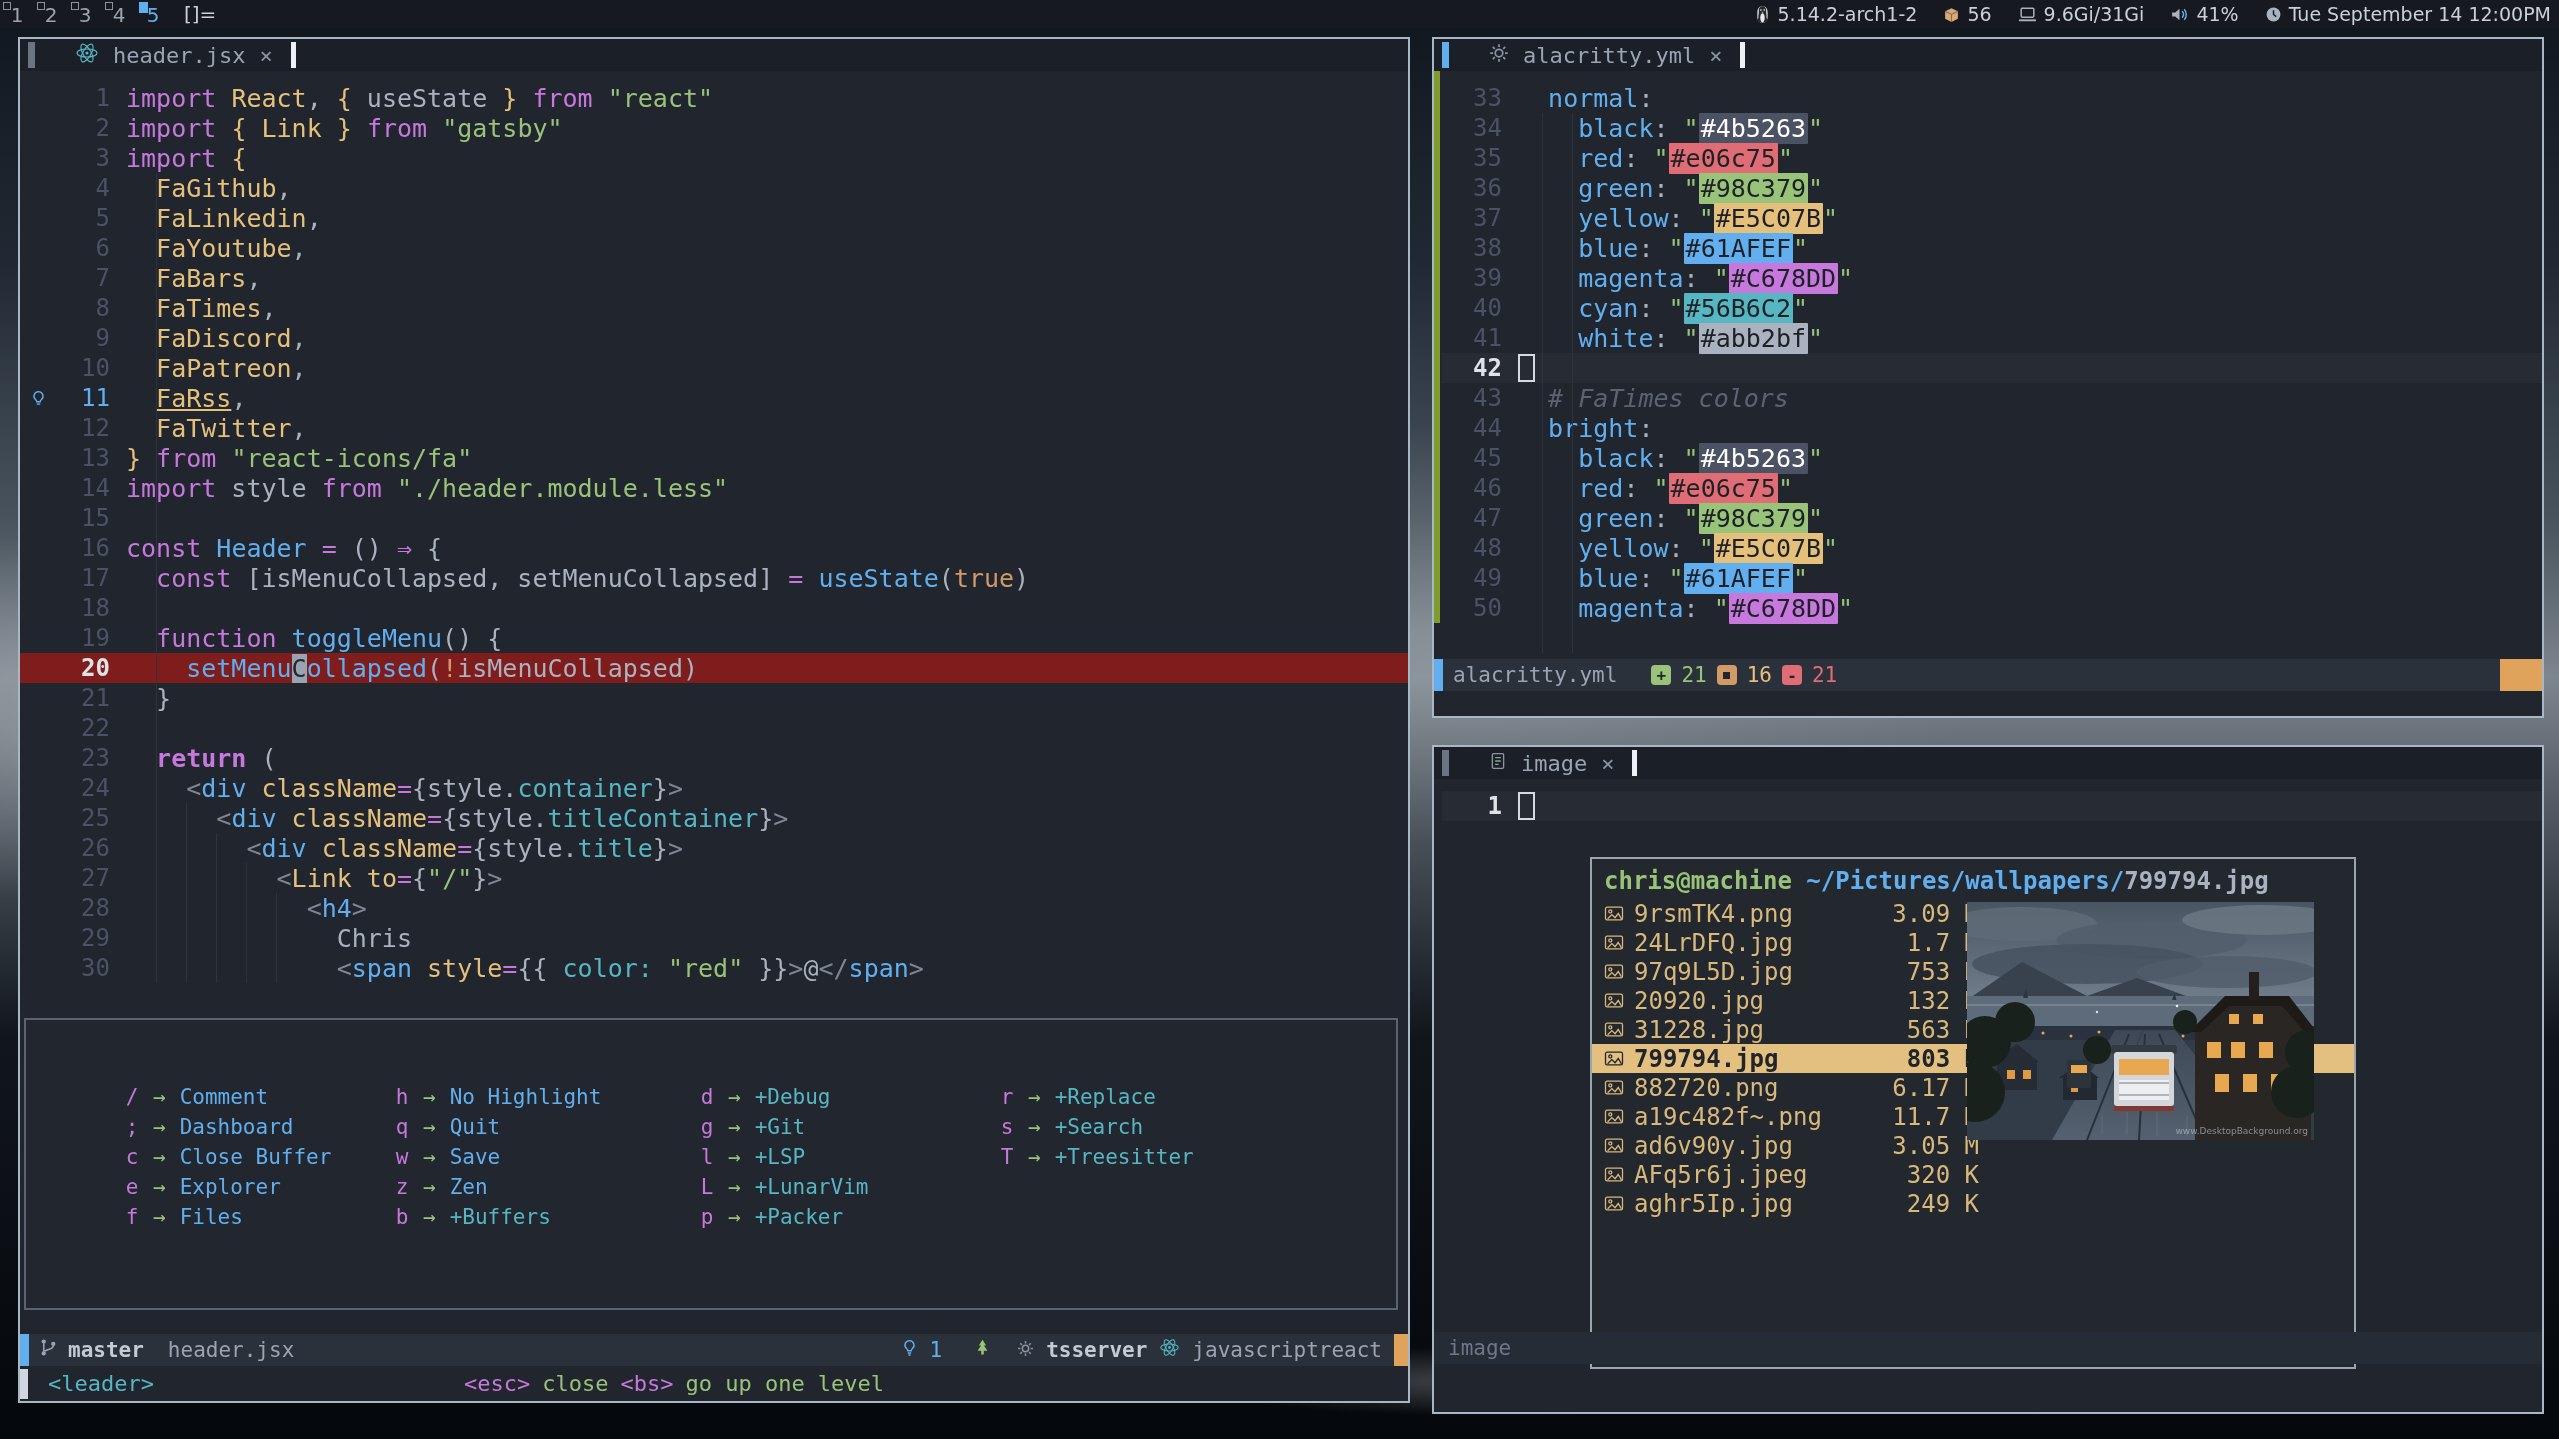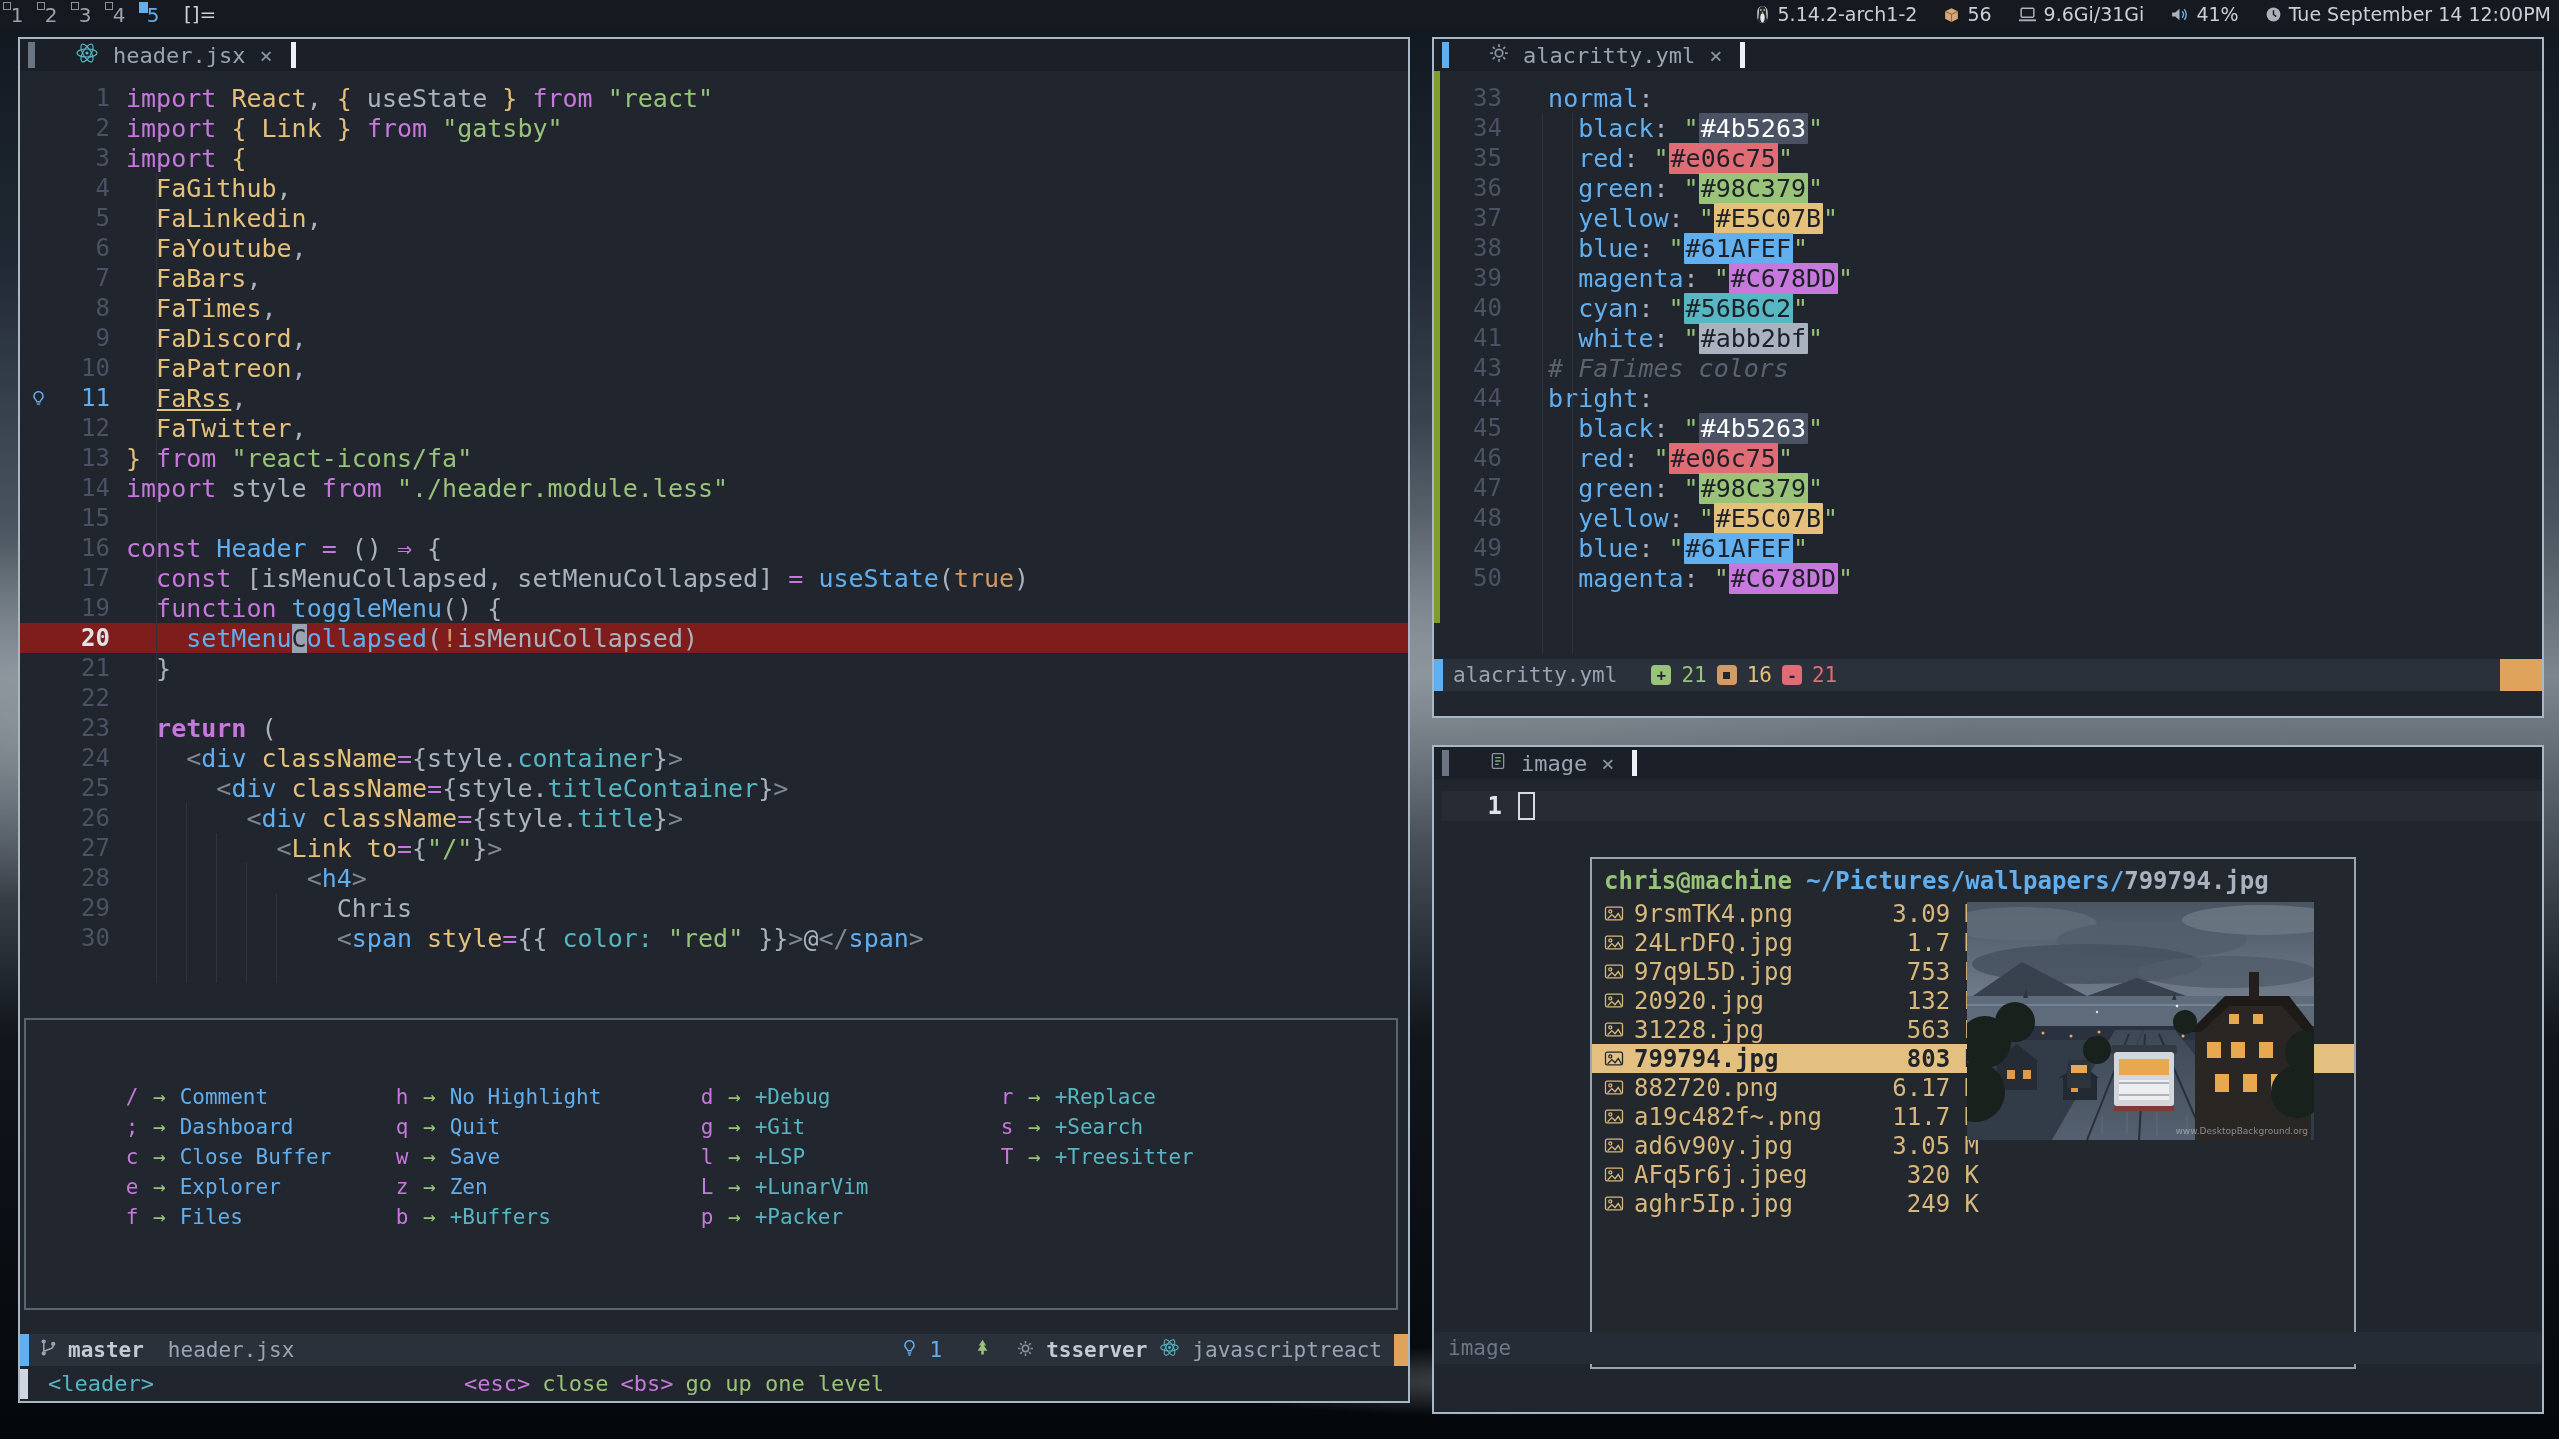--- a/index.html
+++ b/index.html
@@ -210,20 +210,21 @@
       <div class="line"><span class="sign"><svg width="17" height="19" viewBox="0 0 16 16" fill="none" stroke="#61afef" stroke-width="1.3">
             <path d="M8 1.5a4.3 4.3 0 0 0-2.6 7.7c.6.5 1 1.1 1 1.8h3.2c0-.7.4-1.3 1-1.8A4.3 4.3 0 0 0 8 1.5z"></path>
             <path d="M6.4 13.2h3.2"></path>
           </svg></span><span class="num num-blue">11</span><span class="segs"><span class="sg-d">  </span><span class="sg-u">FaRss</span><span class="sg-d">,</span></span></div>
       <div class="line"><span class="sign"></span><span class="num">12</span><span class="segs"><span class="sg-d">  </span><span class="sg-t">FaTwitter</span><span class="sg-d">,</span></span></div>
       <div class="line"><span class="sign"></span><span class="num">13</span><span class="segs"><span class="sg-t">}</span><span class="sg-k"> from </span><span class="sg-s">"react-icons/fa"</span></span></div>
       <div class="line"><span class="sign"></span><span class="num">14</span><span class="segs"><span class="sg-k">import</span><span class="sg-d"> style </span><span class="sg-k">from</span><span class="sg-d"> </span><span class="sg-s">"./header.module.less"</span></span></div>
       <div class="line"><span class="sign"></span><span class="num">15</span><span class="segs"></span></div>
       <div class="line"><span class="sign"></span><span class="num">16</span><span class="segs"><span class="sg-k">const</span><span class="sg-d"> </span><span class="sg-f">Header</span><span class="sg-d"> </span><span class="sg-k">=</span><span class="sg-d"> () </span><span class="sg-k">⇒</span><span class="sg-d"> {</span></span></div>
       <div class="line"><span class="sign"></span><span class="num">17</span><span class="segs"><span class="sg-d">  </span><span class="sg-k">const</span><span class="sg-d"> [isMenuCollapsed, setMenuCollapsed] </span><span class="sg-k">=</span><span class="sg-d"> </span><span class="sg-f">useState</span><span class="sg-d">(</span><span class="sg-o">true</span><span class="sg-d">)</span></span></div>
+      <div class="line"><span class="sign"></span><span class="num">18</span><span class="segs"></span></div>
       <div class="line"><span class="sign"></span><span class="num">19</span><span class="segs"><span class="sg-d">  </span><span class="sg-k">function</span><span class="sg-d"> </span><span class="sg-f">toggleMenu</span><span class="sg-d">() {</span></span></div>
       <div class="line hl"><span class="sign"></span><span class="num num-cur">20</span><span class="segs"><span class="sg-d">    </span><span class="sg-f">setMenu</span><span class="sg-cur">C</span><span class="sg-f">ollapsed</span><span class="sg-d">(</span><span class="sg-o">!</span><span class="sg-d">isMenuCollapsed)</span></span></div>
       <div class="line"><span class="sign"></span><span class="num">21</span><span class="segs"><span class="sg-d">  }</span></span></div>
       <div class="line"><span class="sign"></span><span class="num">22</span><span class="segs"></span></div>
       <div class="line"><span class="sign"></span><span class="num">23</span><span class="segs"><span class="sg-d">  </span><span class="sg-kb">return</span><span class="sg-d"> (</span></span></div>
       <div class="line"><span class="sign"></span><span class="num">24</span><span class="segs"><span class="sg-d">    </span><span class="sg-p">&lt;</span><span class="sg-f">div</span><span class="sg-d"> </span><span class="sg-t">className</span><span class="sg-k">=</span><span class="sg-d">{style.</span><span class="sg-c">container</span><span class="sg-d">}</span><span class="sg-p">&gt;</span></span></div>
       <div class="line"><span class="sign"></span><span class="num">25</span><span class="segs"><span class="sg-d">      </span><span class="sg-p">&lt;</span><span class="sg-f">div</span><span class="sg-d"> </span><span class="sg-t">className</span><span class="sg-k">=</span><span class="sg-d">{style.</span><span class="sg-c">titleContainer</span><span class="sg-d">}</span><span class="sg-p">&gt;</span></span></div>
       <div class="line"><span class="sign"></span><span class="num">26</span><span class="segs"><span class="sg-d">        </span><span class="sg-p">&lt;</span><span class="sg-f">div</span><span class="sg-d"> </span><span class="sg-t">className</span><span class="sg-k">=</span><span class="sg-d">{style.</span><span class="sg-c">title</span><span class="sg-d">}</span><span class="sg-p">&gt;</span></span></div>
       <div class="line"><span class="sign"></span><span class="num">27</span><span class="segs"><span class="sg-d">          </span><span class="sg-p">&lt;</span><span class="sg-t">Link</span><span class="sg-d"> </span><span class="sg-t">to</span><span class="sg-k">=</span><span class="sg-d">{</span><span class="sg-s">"/"</span><span class="sg-d">}</span><span class="sg-p">&gt;</span></span></div>
       <div class="line"><span class="sign"></span><span class="num">28</span><span class="segs"><span class="sg-d">            </span><span class="sg-p">&lt;</span><span class="sg-f">h4</span><span class="sg-p">&gt;</span></span></div>
@@ -330,20 +331,21 @@
   <div class="code" style="padding-left:8px;">
       <div class="line"><span class="sign"></span><span class="num">33</span><span class="segs"><span class="sg-d">  </span><span class="sg-f">normal</span><span class="sg-d">:</span></span></div>
       <div class="line"><span class="sign"></span><span class="num">34</span><span class="segs"><span class="sg-d">    </span><span class="sg-f">black</span><span class="sg-d">: </span><span class="sg-s">"</span><span class="sg-x" style="background: rgb(75, 82, 99); color: rgb(255, 255, 255);">#4b5263</span><span class="sg-s">"</span></span></div>
       <div class="line"><span class="sign"></span><span class="num">35</span><span class="segs"><span class="sg-d">    </span><span class="sg-f">red</span><span class="sg-d">: </span><span class="sg-s">"</span><span class="sg-x" style="background: rgb(224, 108, 117); color: rgb(29, 33, 39);">#e06c75</span><span class="sg-s">"</span></span></div>
       <div class="line"><span class="sign"></span><span class="num">36</span><span class="segs"><span class="sg-d">    </span><span class="sg-f">green</span><span class="sg-d">: </span><span class="sg-s">"</span><span class="sg-x" style="background: rgb(152, 195, 121); color: rgb(29, 33, 39);">#98C379</span><span class="sg-s">"</span></span></div>
       <div class="line"><span class="sign"></span><span class="num">37</span><span class="segs"><span class="sg-d">    </span><span class="sg-f">yellow</span><span class="sg-d">: </span><span class="sg-s">"</span><span class="sg-x" style="background: rgb(229, 192, 123); color: rgb(29, 33, 39);">#E5C07B</span><span class="sg-s">"</span></span></div>
       <div class="line"><span class="sign"></span><span class="num">38</span><span class="segs"><span class="sg-d">    </span><span class="sg-f">blue</span><span class="sg-d">: </span><span class="sg-s">"</span><span class="sg-x" style="background: rgb(97, 175, 239); color: rgb(29, 33, 39);">#61AFEF</span><span class="sg-s">"</span></span></div>
       <div class="line"><span class="sign"></span><span class="num">39</span><span class="segs"><span class="sg-d">    </span><span class="sg-f">magenta</span><span class="sg-d">: </span><span class="sg-s">"</span><span class="sg-x" style="background: rgb(198, 120, 221); color: rgb(29, 33, 39);">#C678DD</span><span class="sg-s">"</span></span></div>
       <div class="line"><span class="sign"></span><span class="num">40</span><span class="segs"><span class="sg-d">    </span><span class="sg-f">cyan</span><span class="sg-d">: </span><span class="sg-s">"</span><span class="sg-x" style="background: rgb(86, 182, 194); color: rgb(29, 33, 39);">#56B6C2</span><span class="sg-s">"</span></span></div>
       <div class="line"><span class="sign"></span><span class="num">41</span><span class="segs"><span class="sg-d">    </span><span class="sg-f">white</span><span class="sg-d">: </span><span class="sg-s">"</span><span class="sg-x" style="background: rgb(171, 178, 191); color: rgb(29, 33, 39);">#abb2bf</span><span class="sg-s">"</span></span></div>
+      <div class="line hl2"><span class="sign"></span><span class="num num-cur">42</span><span class="segs"><span class="hcur"></span></span></div>
       <div class="line"><span class="sign"></span><span class="num">43</span><span class="segs"><span class="sg-cm">  # FaTimes colors</span></span></div>
       <div class="line"><span class="sign"></span><span class="num">44</span><span class="segs"><span class="sg-d">  </span><span class="sg-f">bright</span><span class="sg-d">:</span></span></div>
       <div class="line"><span class="sign"></span><span class="num">45</span><span class="segs"><span class="sg-d">    </span><span class="sg-f">black</span><span class="sg-d">: </span><span class="sg-s">"</span><span class="sg-x" style="background: rgb(75, 82, 99); color: rgb(255, 255, 255);">#4b5263</span><span class="sg-s">"</span></span></div>
       <div class="line"><span class="sign"></span><span class="num">46</span><span class="segs"><span class="sg-d">    </span><span class="sg-f">red</span><span class="sg-d">: </span><span class="sg-s">"</span><span class="sg-x" style="background: rgb(224, 108, 117); color: rgb(29, 33, 39);">#e06c75</span><span class="sg-s">"</span></span></div>
       <div class="line"><span class="sign"></span><span class="num">47</span><span class="segs"><span class="sg-d">    </span><span class="sg-f">green</span><span class="sg-d">: </span><span class="sg-s">"</span><span class="sg-x" style="background: rgb(152, 195, 121); color: rgb(29, 33, 39);">#98C379</span><span class="sg-s">"</span></span></div>
       <div class="line"><span class="sign"></span><span class="num">48</span><span class="segs"><span class="sg-d">    </span><span class="sg-f">yellow</span><span class="sg-d">: </span><span class="sg-s">"</span><span class="sg-x" style="background: rgb(229, 192, 123); color: rgb(29, 33, 39);">#E5C07B</span><span class="sg-s">"</span></span></div>
       <div class="line"><span class="sign"></span><span class="num">49</span><span class="segs"><span class="sg-d">    </span><span class="sg-f">blue</span><span class="sg-d">: </span><span class="sg-s">"</span><span class="sg-x" style="background: rgb(97, 175, 239); color: rgb(29, 33, 39);">#61AFEF</span><span class="sg-s">"</span></span></div>
       <div class="line"><span class="sign"></span><span class="num">50</span><span class="segs"><span class="sg-d">    </span><span class="sg-f">magenta</span><span class="sg-d">: </span><span class="sg-s">"</span><span class="sg-x" style="background: rgb(198, 120, 221); color: rgb(29, 33, 39);">#C678DD</span><span class="sg-s">"</span></span></div>
     </div>
   <div class="indent-guide" style="left:108px;top:74px;height:540px;"></div>

